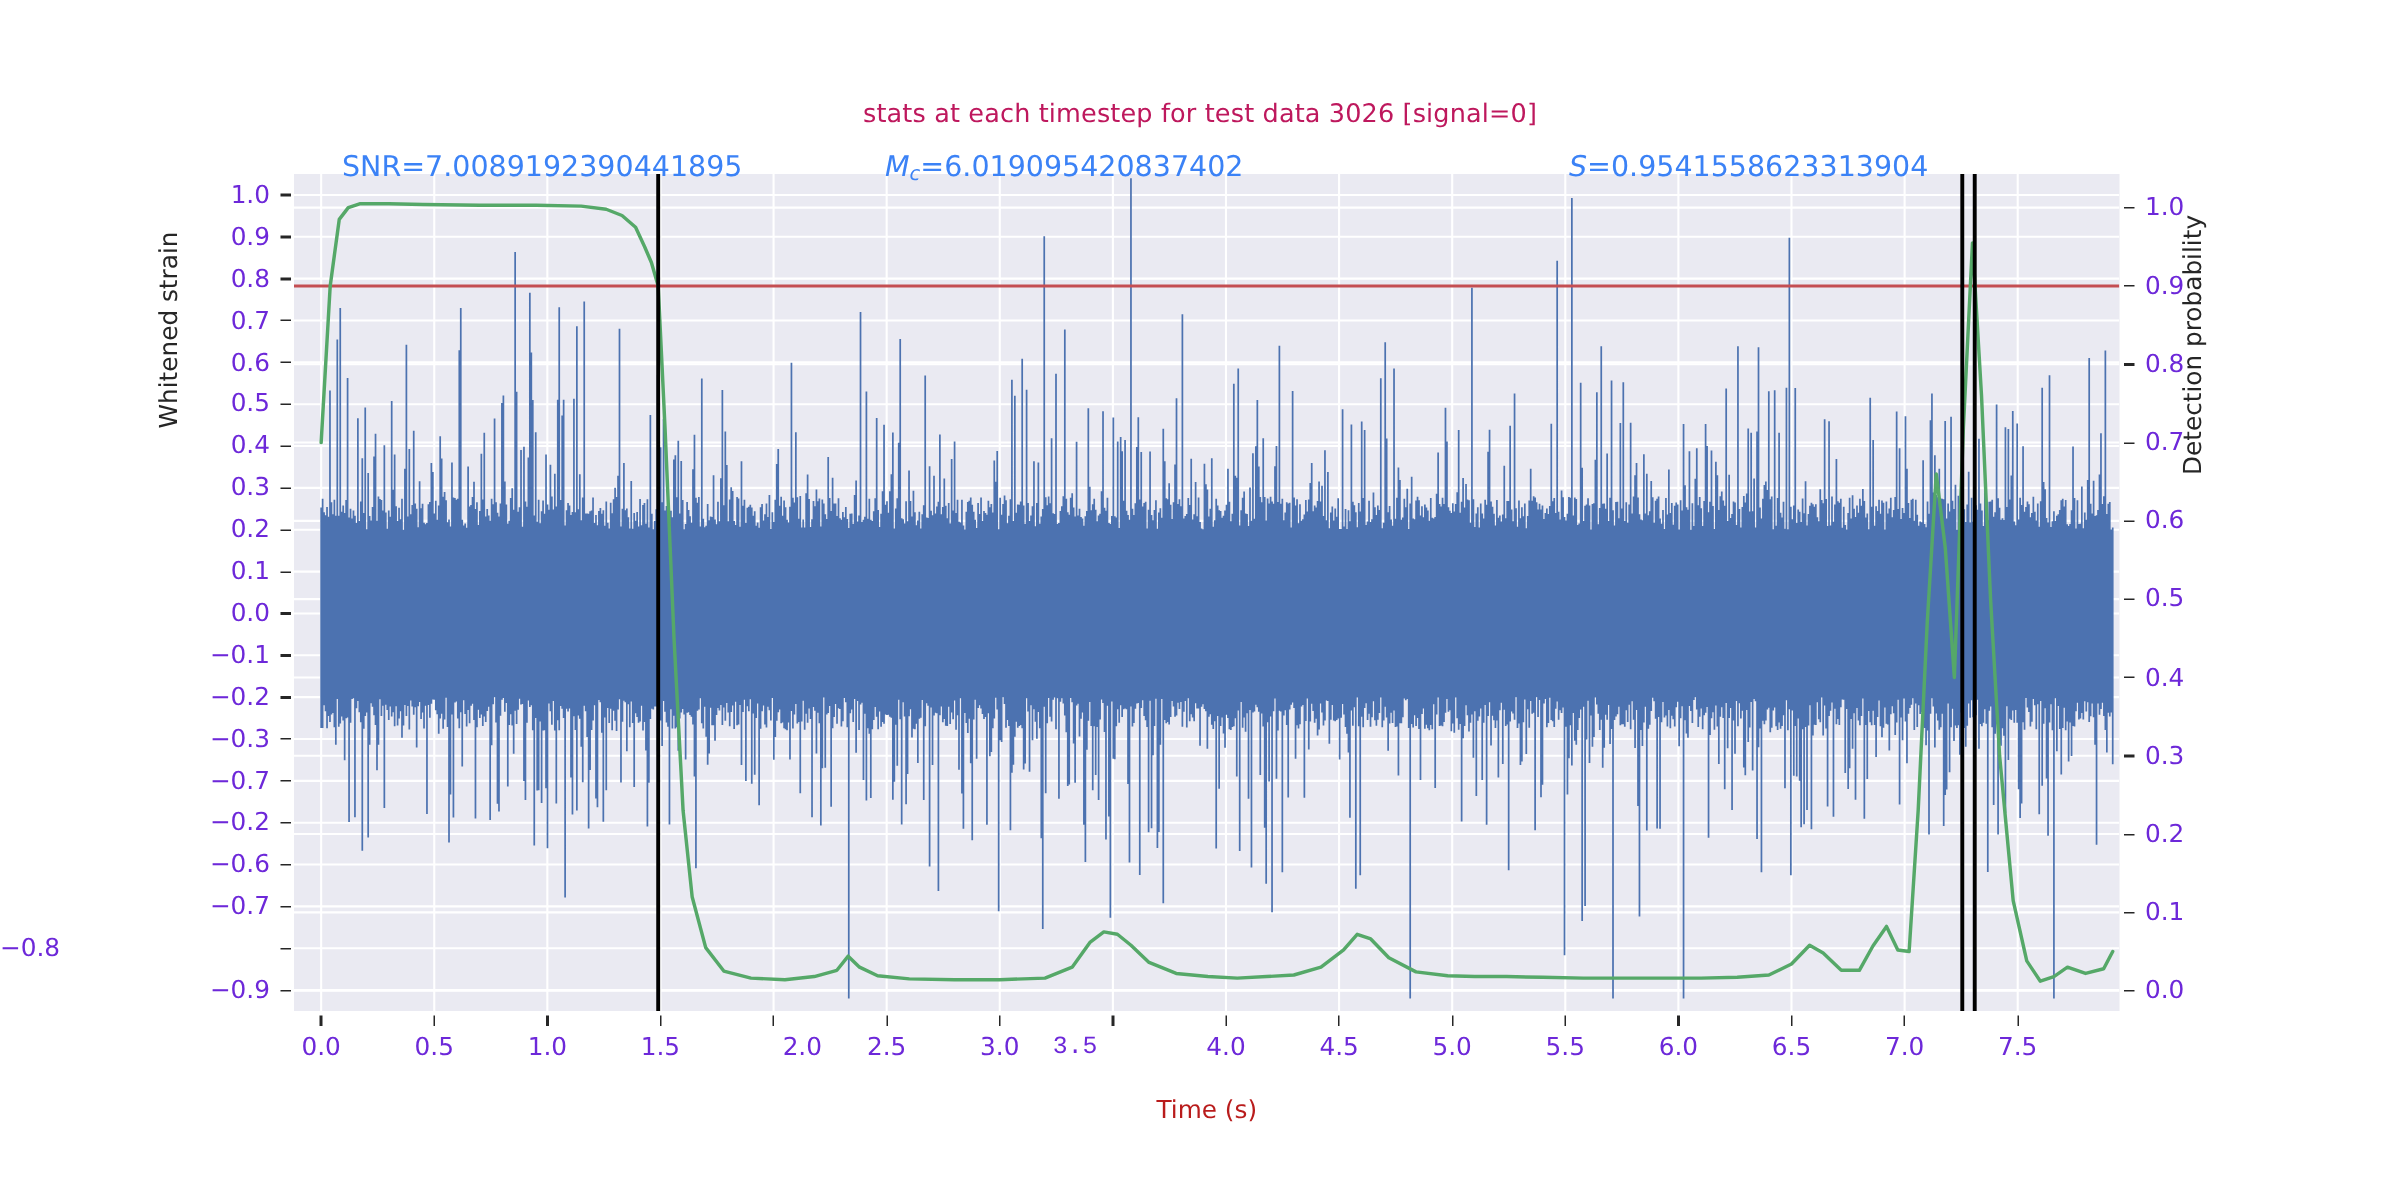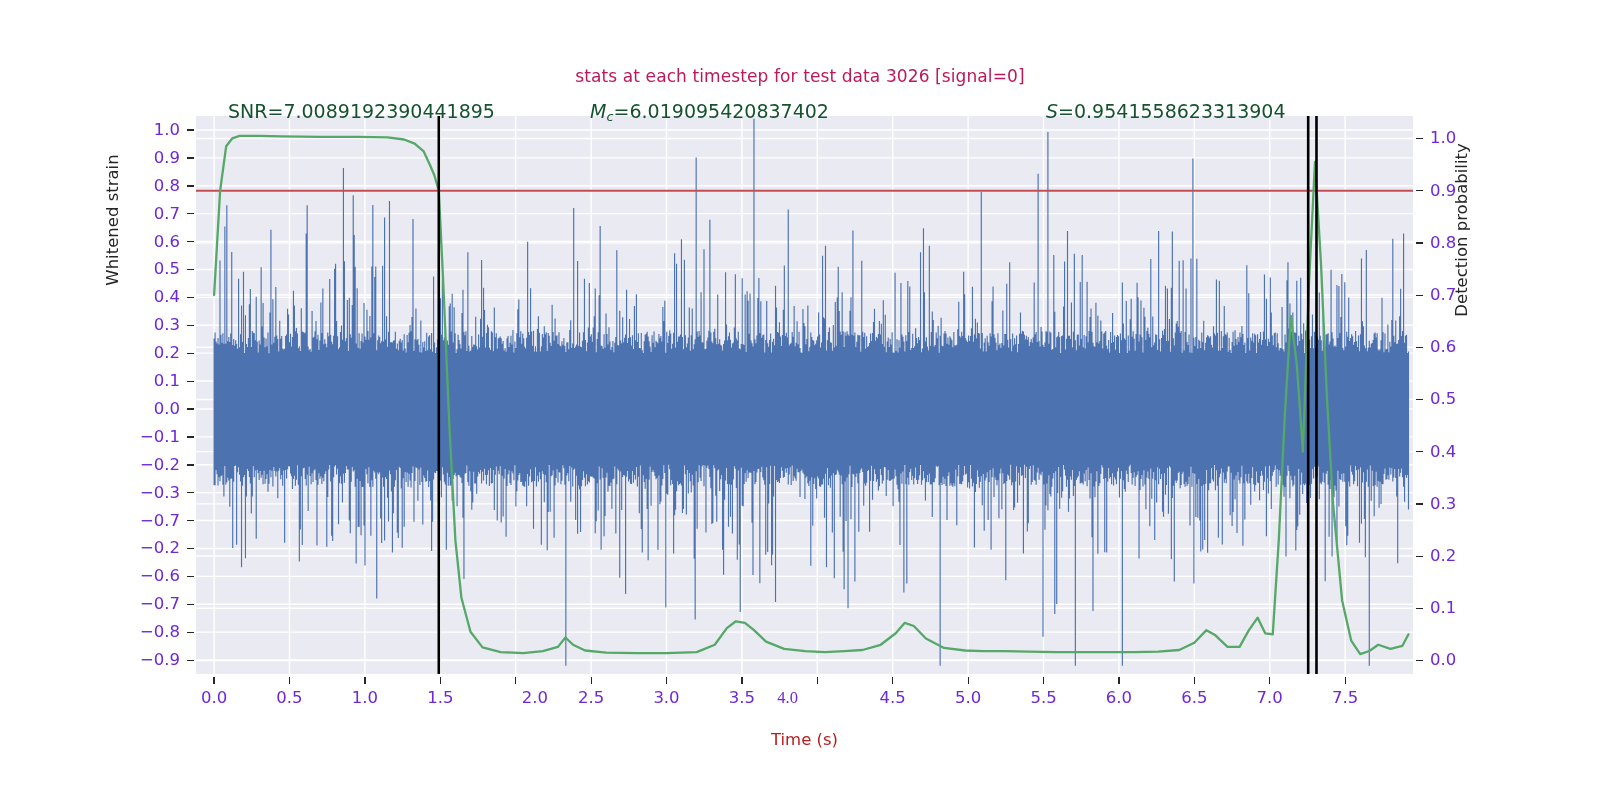--- a/index.html
+++ b/index.html
@@ -79,21 +79,21 @@
     top: 730px;
     width: 1217px;
     text-align: center;
     font-size: 16.5px;
     color: #b91c1c;
   }
   
   .annotation {
     position: absolute;
     font-size: 19px;
-    color: #14532d;
+    color: #3b82f6;
     white-space: nowrap;
     top: 100px;
   }
   .annotation .sub {
     font-size: 13px;
     vertical-align: -3px;
     font-style: italic;
   }
   .annotation .ital { font-style: italic; }
   
@@ -221,21 +221,21 @@
       <div class="tick-label" style="left: 0px; top: 482.65px; width: 180px; text-align: right;">−0.3</div>
       <div class="tickmark" style="left: 187px; top: 492.15px; width: 7px; height: 1.3px;"></div>
       <div class="tick-label" style="left: 0px; top: 510.55px; width: 180px; text-align: right;">−0.7</div>
       <div class="tickmark" style="left: 187px; top: 520.05px; width: 7px; height: 1.3px;"></div>
       <div class="tick-label" style="left: 0px; top: 538.45px; width: 180px; text-align: right;">−0.2</div>
       <div class="tickmark" style="left: 187px; top: 547.95px; width: 7px; height: 1.3px;"></div>
       <div class="tick-label" style="left: 0px; top: 566.35px; width: 180px; text-align: right;">−0.6</div>
       <div class="tickmark" style="left: 187px; top: 575.85px; width: 7px; height: 1.3px;"></div>
       <div class="tick-label" style="left: 0px; top: 594.25px; width: 180px; text-align: right;">−0.7</div>
       <div class="tickmark" style="left: 187px; top: 603.75px; width: 7px; height: 1.3px;"></div>
-      <div class="tick-label" style="left: 0px; top: 622.15px; width: 180px; text-align: right;">−0.8</div>
+      <div class="tick-label" style="left: 0px; top: 622.15px; width: 180px; text-align: left;">−0.8</div>
       <div class="tickmark" style="left: 187px; top: 631.65px; width: 7px; height: 1.3px;"></div>
       <div class="tick-label" style="left: 0px; top: 650.05px; width: 180px; text-align: right;">−0.9</div>
       <div class="tickmark" style="left: 187px; top: 659.55px; width: 7px; height: 1.3px;"></div>
     </div>
   <div id="ticks-right">
       <div class="tick-label" style="left: 1430px; top: 128.445px;">1.0</div>
       <div class="tickmark" style="left: 1416px; top: 137.945px; width: 7px; height: 1.3px;"></div>
       <div class="tick-label" style="left: 1430px; top: 180.644px;">0.9</div>
       <div class="tickmark" style="left: 1416px; top: 190.144px; width: 7px; height: 1.3px;"></div>
       <div class="tick-label" style="left: 1430px; top: 232.842px;">0.8</div>
@@ -265,23 +265,23 @@
       <div class="tick-label" style="left: 324.902px; top: 688px; width: 80px; text-align: center;">1.0</div>
       <div class="tickmark" style="left: 364.302px; top: 677px; width: 1.3px; height: 7px;"></div>
       <div class="tick-label" style="left: 400.305px; top: 688px; width: 80px; text-align: center;">1.5</div>
       <div class="tickmark" style="left: 439.705px; top: 677px; width: 1.3px; height: 7px;"></div>
       <div class="tick-label" style="left: 468px; top: 688px; width: 80px; text-align: right;">2.0</div>
       <div class="tickmark" style="left: 515.108px; top: 677px; width: 1.3px; height: 7px;"></div>
       <div class="tick-label" style="left: 551.11px; top: 688px; width: 80px; text-align: center;">2.5</div>
       <div class="tickmark" style="left: 590.51px; top: 677px; width: 1.3px; height: 7px;"></div>
       <div class="tick-label" style="left: 626.513px; top: 688px; width: 80px; text-align: center;">3.0</div>
       <div class="tickmark" style="left: 665.913px; top: 677px; width: 1.3px; height: 7px;"></div>
-      <div class="tick-label" style="left: 701.916px; top: 688px; width: 80px; text-align: center;">3.5</div>
+      <div class="tick-label" style="left: 701.916px; top: 688px; width: 80px;  font-family: Liberation Mono, monospace;">3.5</div>
       <div class="tickmark" style="left: 741.316px; top: 677px; width: 1.3px; height: 7px;"></div>
-      <div class="tick-label" style="left: 777.318px; top: 688px; width: 80px; text-align: left; font-family: Liberation Serif, serif;">4.0</div>
+      <div class="tick-label" style="left: 777.318px; top: 688px; width: 80px; text-align: center;">4.0</div>
       <div class="tickmark" style="left: 816.718px; top: 677px; width: 1.3px; height: 7px;"></div>
       <div class="tick-label" style="left: 852.721px; top: 688px; width: 80px; text-align: center;">4.5</div>
       <div class="tickmark" style="left: 892.121px; top: 677px; width: 1.3px; height: 7px;"></div>
       <div class="tick-label" style="left: 928.124px; top: 688px; width: 80px; text-align: center;">5.0</div>
       <div class="tickmark" style="left: 967.524px; top: 677px; width: 1.3px; height: 7px;"></div>
       <div class="tick-label" style="left: 1003.53px; top: 688px; width: 80px; text-align: center;">5.5</div>
       <div class="tickmark" style="left: 1042.93px; top: 677px; width: 1.3px; height: 7px;"></div>
       <div class="tick-label" style="left: 1078.93px; top: 688px; width: 80px; text-align: center;">6.0</div>
       <div class="tickmark" style="left: 1118.33px; top: 677px; width: 1.3px; height: 7px;"></div>
       <div class="tick-label" style="left: 1154.33px; top: 688px; width: 80px; text-align: center;">6.5</div>

